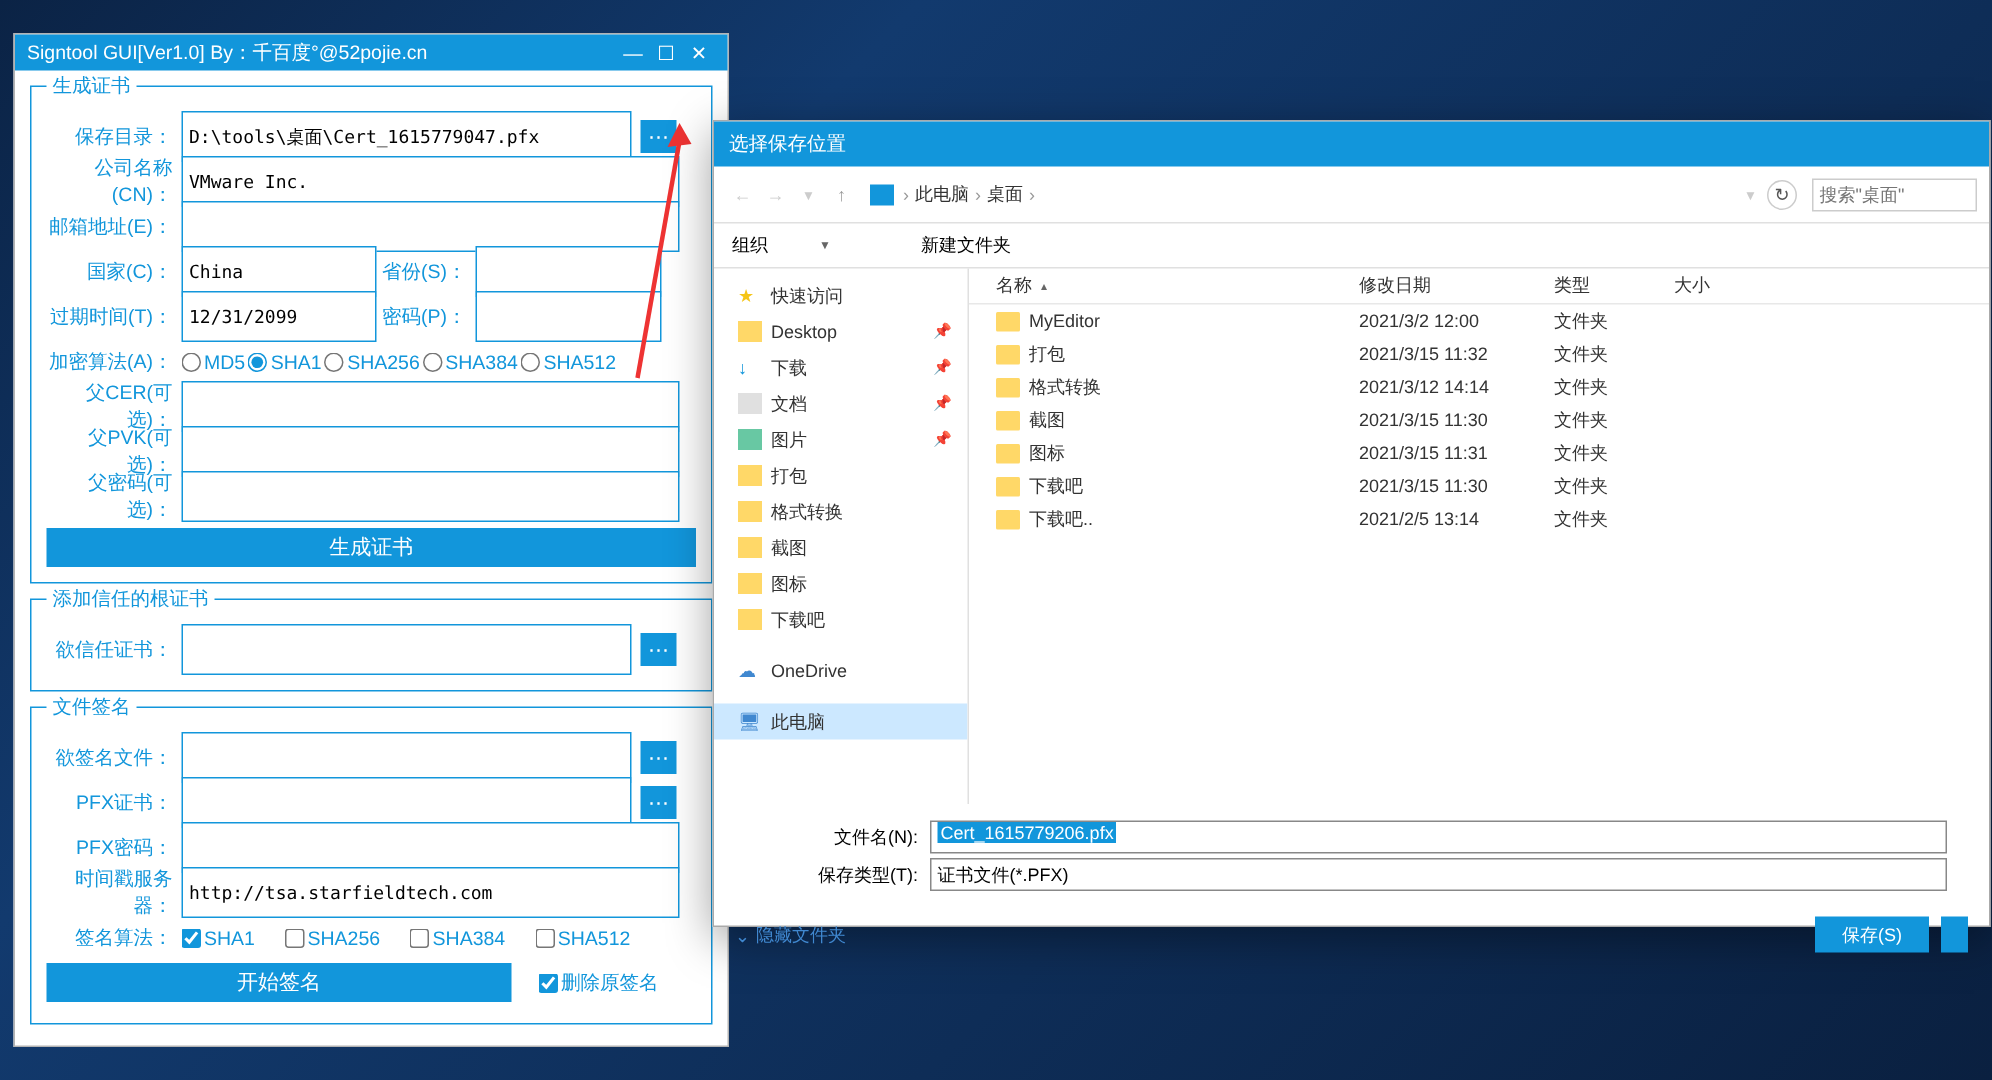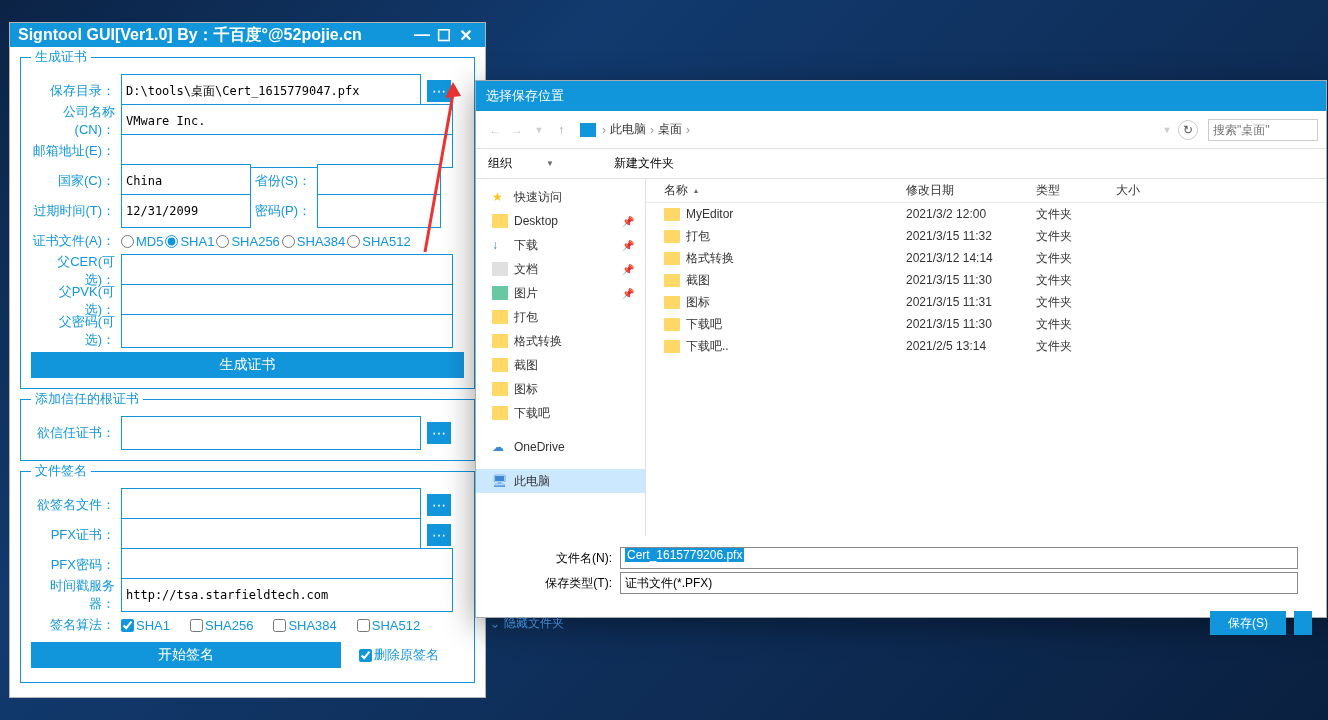--- a/index.html
+++ b/index.html
@@ -1,19 +1,19 @@
 <!DOCTYPE html>
 <html><head>
 <meta charset="utf-8">
 <style>
 * { box-sizing: border-box; margin: 0; padding: 0; font-family: "Segoe UI", "Microsoft YaHei", sans-serif; }
 body { width: 1328px; height: 720px; background: linear-gradient(135deg, #0b2345 0%, #123a6e 30%, #0a2040 100%); overflow: hidden; position: relative; }
 
 .signtool-window { position: absolute; left: 9px; top: 22px; width: 477px; height: 676px; background: #fff; border: 1px solid #b3b3b3; }
-.signtool-title { height: 24px; background: #1296db; color: #fff; display: flex; align-items: center; padding: 0 8px; font-size: 16px; font-weight: bold; }
+.signtool-title { height: 24px; background: #1296db; color: #fff; display: flex; align-items: center; padding: 0 8px; font-size: 13px; }
 .signtool-title .title-text { flex: 1; }
 .win-ctrl { width: 22px; text-align: center; color: #fff; cursor: pointer; }
 
 .groupbox { border: 1px solid #1296db; margin: 10px 10px 6px 10px; padding: 16px 10px 10px 10px; position: relative; }
 .groupbox-title { position: absolute; top: -10px; left: 10px; background: #fff; color: #1296db; font-size: 13px; padding: 0 4px; }
 
 .row { display: flex; align-items: center; margin: 4px 0; height: 26px; }
 .label { width: 84px; text-align: right; color: #1296db; font-size: 13px; margin-right: 6px; }
 .label-narrow { width: 60px; text-align: right; color: #1296db; font-size: 13px; margin-right: 6px; }
 input.txt { height: 22px; border: 1px solid #1296db; font-size: 12px; padding: 16px 4px; font-family: "SimSun", monospace; }
@@ -118,21 +118,21 @@
       <span class="label-narrow">省份(S)：</span>
       <input class="txt" style="width: 124px;" value="">
     </div>
     <div class="row">
       <span class="label">过期时间(T)：</span>
       <input class="txt" style="width: 130px;" value="12/31/2099">
       <span class="label-narrow">密码(P)：</span>
       <input class="txt" style="width: 124px;" value="">
     </div>
     <div class="row">
-      <span class="label">证书文件(A)：</span>
+      <span class="label">加密算法(A)：</span>
       <label class="radio-item">
           <input type="radio" style="">
           <span>MD5</span>
         </label>
       <label class="radio-item">
           <input type="radio" checked="" style="">
           <span>SHA1</span>
         </label>
       <label class="radio-item">
           <input type="radio" style="">

